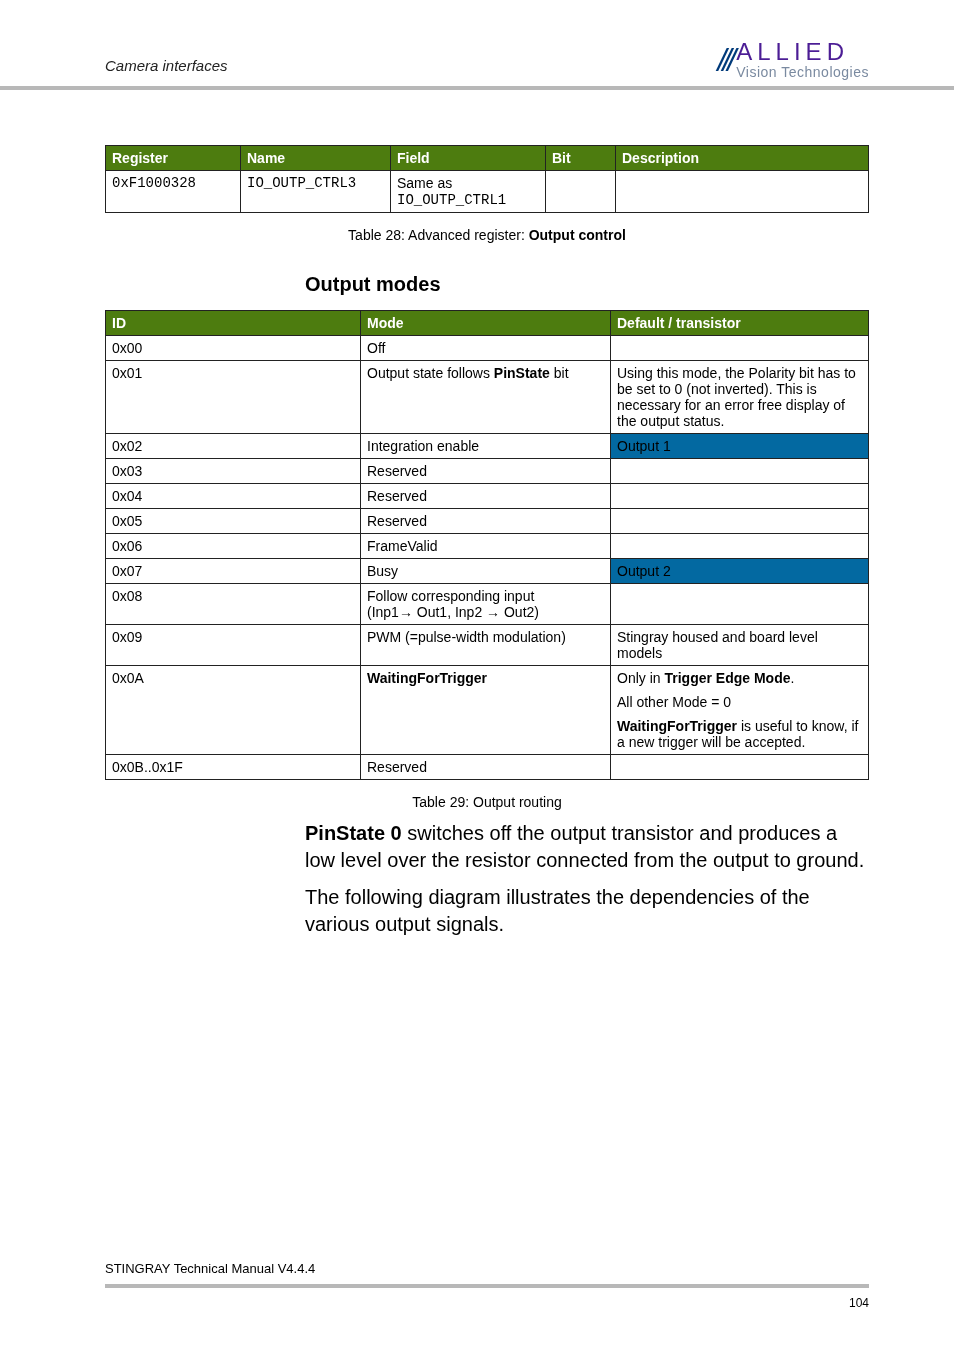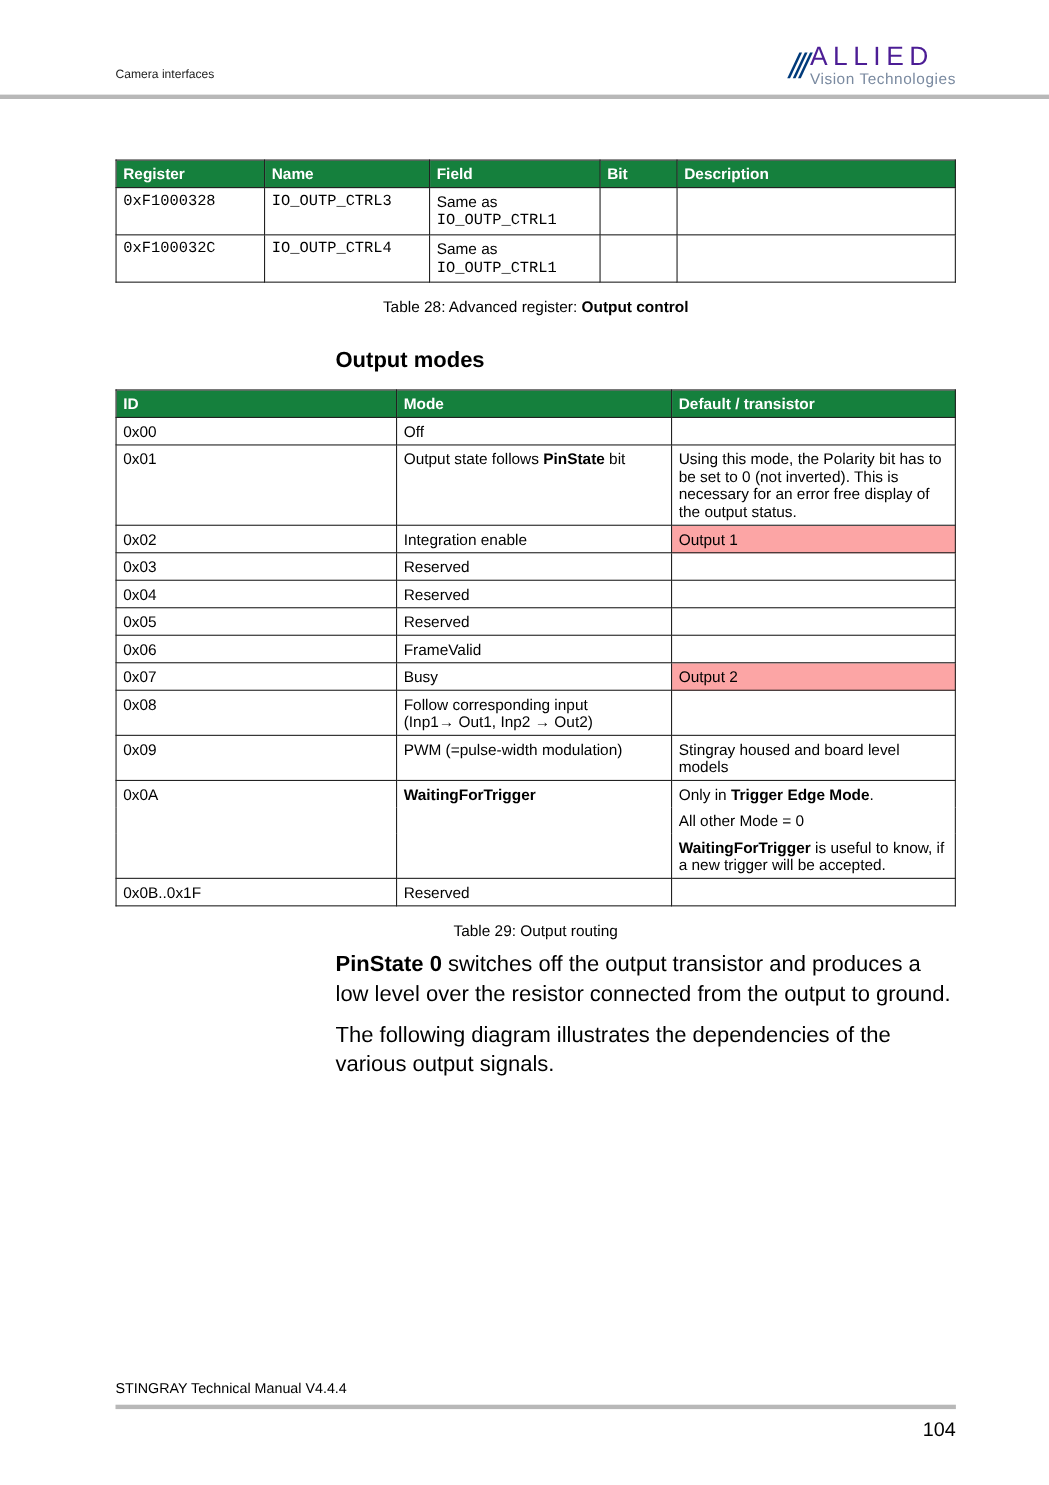--- a/index.html
+++ b/index.html
@@ -11,21 +11,22 @@
     position: relative;
   }
   .header {
     display: flex;
     justify-content: space-between;
     align-items: flex-end;
     padding: 40px 85px 6px 105px;
     border-bottom: 4px solid #b8b8b8;
   }
   .header-title {
-    font-size: 11px;
+    font-style: italic;
+    font-size: 15px;
     color: #222;
     padding-bottom: 6px;
   }
   .logo {
     display: flex;
     align-items: center;
     gap: 4px;
   }
   .logo-slashes {
     color: #003a7a;
@@ -54,58 +55,58 @@
     font-size: 14px;
     margin-top: 55px;
   }
   th, td {
     border: 1px solid #222;
     padding: 4px 6px;
     vertical-align: top;
     text-align: left;
   }
   th {
-    background: #15803d;
+    background: #4d7c0f;
     color: #fff;
     font-weight: bold;
   }
   .mono { font-family: "Courier New", monospace; }
   .caption {
     text-align: center;
     font-size: 14px;
     margin: 14px 0 30px 0;
   }
   .section-heading {
     font-family: Verdana, sans-serif;
     font-weight: bold;
     font-size: 20px;
     margin: 24px 0 14px 200px;
   }
-  .gray-cell { background: #fca5a5; }
+  .gray-cell { background: #0369a1; }
   .body-text {
     font-size: 20px;
     margin-left: 200px;
     margin-top: 10px;
     line-height: 1.35;
   }
   .footer {
     position: absolute;
     bottom: 40px;
     left: 105px;
     right: 85px;
   }
   .footer-line1 {
     text-align: left;
     font-size: 13px;
     padding-bottom: 8px;
     border-bottom: 4px solid #b8b8b8;
   }
   .footer-line2 {
     text-align: right;
-    font-size: 18px;
+    font-size: 12px;
     margin-top: 8px;
   }
   .arrow { font-family: Arial, sans-serif; margin-top: 32px; }
 </style>
 </head>
 <body>
 
 <div class="header">
   <div class="header-title">Camera interfaces</div>
   <div class="logo">
@@ -133,30 +134,20 @@
       <tr>
         <td class="mono">0xF1000328</td>
         <td class="mono">IO_OUTP_CTRL3</td>
         <td>
           <span>Same as</span><br>
           <span class="mono">IO_OUTP_CTRL1</span>
         </td>
         <td></td>
         <td></td>
       </tr>
-      <tr>
-        <td class="mono">0xF100032C</td>
-        <td class="mono">IO_OUTP_CTRL4</td>
-        <td>
-          <span>Same as</span><br>
-          <span class="mono">IO_OUTP_CTRL1</span>
-        </td>
-        <td></td>
-        <td></td>
-      </tr>
     </tbody>
   </table>
 
   <div class="caption">
     <span>Table 28: Advanced register: </span><b>Output control</b>
   </div>
 
   <div class="section-heading">Output modes</div>
 
   <table style="margin-top:0">

